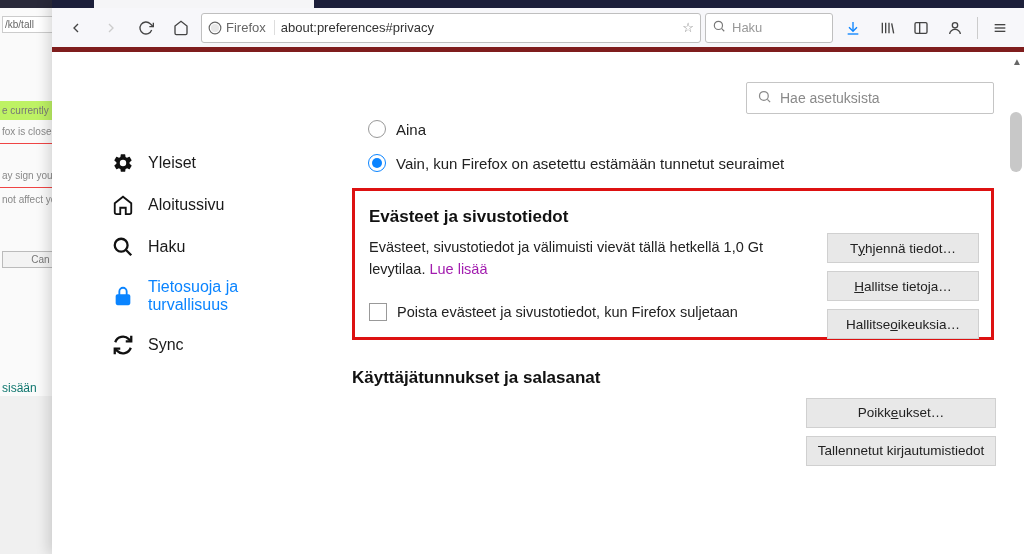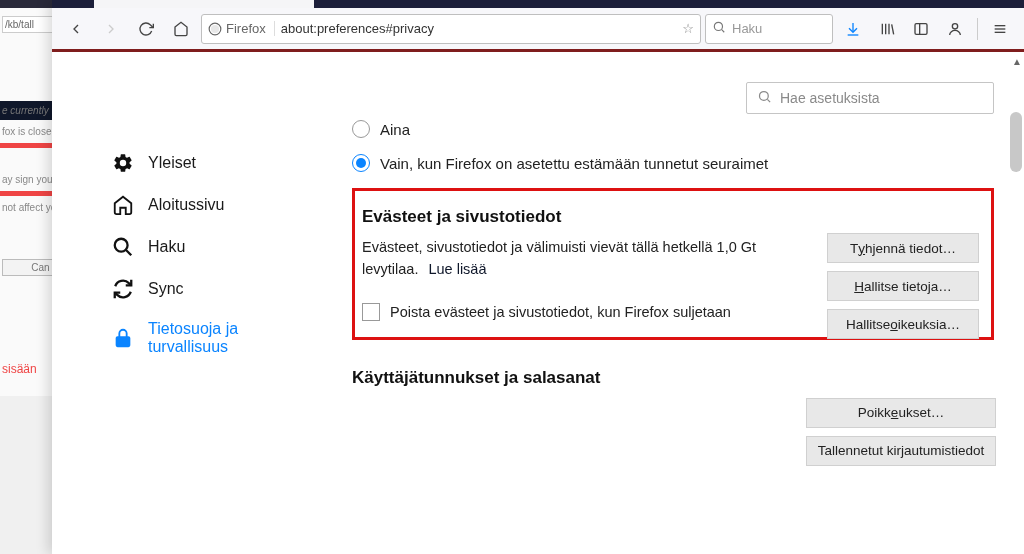--- a/index.html
+++ b/index.html
@@ -2,35 +2,35 @@
 <html><head>
 <meta charset="utf-8">
 <style>
   * { box-sizing: border-box; margin: 0; padding: 0; font-family: "Segoe UI", Arial, sans-serif; }
   body { width: 1024px; height: 554px; overflow: hidden; background: #f0f0f0; position: relative; }
 
   
   .bg-left { position: absolute; left: 0; top: 0; width: 82px; height: 396px; background: #fafafa; border-right: 1px solid #ddd; font-size: 10px; color: #777; }
   .bg-left .bg-tab { background: #2a2a3a; height: 8px; }
   .bg-left .bg-url { background: #fff; border: 1px solid #ccc; margin: 8px 2px; padding: 2px; font-size: 10px; color: #666; }
-  .bg-left .bg-row { padding: 6px 2px; border-bottom: 5px solid #ef4444; color: #888; }
-  .bg-left .bg-grey { background: #0f172a; padding: 4px 2px; font-style: italic; }
+  .bg-left .bg-row { padding: 6px 2px; border-bottom: 1px solid #ef4444; color: #888; }
+  .bg-left .bg-grey { background: #bef264; padding: 4px 2px; }
   .bg-left .bg-btn { margin: 40px 2px 2px 2px; border: 1px solid #bbb; background: #f3f3f3; text-align: center; font-size: 10px; padding: 2px; }
-  .bg-left .bg-bottom { position: absolute; bottom: 20px; left: 2px; font-size: 12px; color: #ef4444; }
+  .bg-left .bg-bottom { position: absolute; bottom: 1px; left: 2px; font-size: 12px; color: #0f766e; }
 
   
   .fx-window { position: absolute; left: 52px; top: 0; width: 972px; height: 554px; background: #fff; box-shadow: -4px 0 12px rgba(0,0,0,0.15); }
 
   
   .tab-strip { height: 8px; background: #1c1f3a; position: relative; }
   .tab { position: absolute; left: 42px; top: -20px; width: 220px; height: 28px; background: #f5f5f7; border-radius: 4px 4px 0 0; display: flex; align-items: center; padding: 0 8px; gap: 6px; }
   .tab-close { margin-left: auto; color: #666; font-size: 14px; }
 
   
-  .toolbar { height: 44px; background: #f7f7fa; border-bottom: 3px solid #7f1d1d; display: flex; align-items: center; padding: 16px 8px; gap: 4px; }
+  .toolbar { height: 44px; background: #f7f7fa; border-bottom: 5px solid #7f1d1d; display: flex; align-items: center; padding: 16px 8px; gap: 4px; }
   .tb-btn { width: 32px; height: 30px; display: flex; align-items: center; justify-content: center; border-radius: 3px; color: #444; }
   .tb-btn.disabled { color: #bbb; }
   .tb-btn svg { width: 16px; height: 16px; }
 
   .url-bar { flex: 0 0 500px; height: 30px; border: 1px solid #bfbfbf; border-radius: 3px; background: #fff; display: flex; align-items: center; padding: 0 6px; gap: 6px; font-size: 13px; color: #555; }
   .url-identity { display: flex; align-items: center; gap: 4px; color: #666; border-right: 1px solid #ddd; padding-right: 8px; }
   .url-text { flex: 1; color: #333; }
   .url-star { color: #888; }
 
   .search-bar { flex: 0 0 128px; height: 30px; border: 1px solid #bfbfbf; border-radius: 3px; background: #fff; display: flex; align-items: center; padding: 0 6px; gap: 6px; font-size: 13px; color: #999; }
@@ -50,29 +50,29 @@
   
   .side-nav { position: absolute; left: 60px; top: 90px; width: 190px; }
   .nav-item { display: flex; align-items: center; gap: 14px; padding: 10px 0; color: #1a1a1a; font-size: 16px; cursor: pointer; }
   .nav-item.active { color: #0a84ff; }
   .nav-item .nicon { width: 22px; height: 22px; display: flex; align-items: center; justify-content: center; }
   .nav-item svg { width: 22px; height: 22px; }
 
   
   .panel { position: absolute; left: 300px; top: 60px; right: 30px; }
 
-  .radio-row { display: flex; align-items: center; gap: 10px; margin: 8px 0 16px 0; font-size: 15px; color: #222; }
+  .radio-row { display: flex; align-items: center; gap: 10px; margin: 8px 0 16px 16px; font-size: 15px; color: #222; }
   .radio { width: 18px; height: 18px; border: 1px solid #999; border-radius: 50%; background: #fff; position: relative; }
   .radio.checked { border-color: #0a84ff; }
   .radio.checked::after { content: ""; position: absolute; left: 3px; top: 3px; width: 10px; height: 10px; background: #0a84ff; border-radius: 50%; }
 
-  .redbox { border: 3px solid #d11; padding: 16px 14px 16px 7px; margin-top: 14px; position: relative; }
+  .redbox { border: 3px solid #d11; padding: 16px 14px 16px 14px; margin-top: 14px; position: relative; }
   .section-title { font-weight: 600; font-size: 17px; margin-bottom: 10px; color: #111; }
   .section-body { font-size: 14.5px; color: #222; line-height: 1.5; max-width: 430px; }
-  .learn-link { color: #0f172a; cursor: pointer; margin-left: 6px; }
+  .learn-link { color: #a21caf; cursor: pointer; }
 
   .btn-col { position: absolute; right: 12px; top: 42px; display: flex; flex-direction: column; gap: 8px; }
   .gbtn { min-width: 152px; height: 30px; background: #e8e8e8; border: 1px solid #d0d0d0; font-size: 13.5px; color: #222; display: flex; align-items: center; justify-content: center; padding: 0 10px; }
   .gbtn .ul { text-decoration: underline; }
 
   .chk-row { display: flex; align-items: center; gap: 10px; margin-top: 22px; font-size: 14.5px; color: #222; }
   .chk { width: 18px; height: 18px; border: 1px solid #999; background: #fff; position: relative; }
   .chk.checked { border-color: #0a84ff; }
   .chk.checked::after { content: "✓"; position: absolute; left: 1px; top: -3px; color: #0a84ff; font-size: 16px; font-weight: bold; }
 
@@ -224,38 +224,38 @@
       </div>
       <div class="nav-item">
         <span class="nicon">
           <svg viewBox="0 0 24 24" fill="none" stroke="#111" stroke-width="2.5">
               <circle cx="10" cy="10" r="7"></circle>
               <line x1="21" y1="21" x2="15" y2="15"></line>
             </svg>
         </span>
         <span>Haku</span>
       </div>
+      <div class="nav-item active">
+        <span class="nicon">
+          <svg viewBox="0 0 24 24" fill="#0a84ff">
+              <path d="M18 10h-1V7a5 5 0 0 0-10 0v3H6a2 2 0 0 0-2 2v8a2 2 0 0 0 2 2h12a2 2 0 0 0 2-2v-8a2 2 0 0 0-2-2zM9 7a3 3 0 0 1 6 0v3H9V7z"></path>
+            </svg>
+        </span>
+        <span>Tietosuoja ja turvallisuus</span>
+      </div>
       <div class="nav-item">
         <span class="nicon">
           <svg viewBox="0 0 24 24" fill="none" stroke="#111" stroke-width="2.5">
               <path d="M21 2v6h-6"></path>
               <path d="M3 22v-6h6"></path>
               <path d="M3.51 9a9 9 0 0 1 14.85-3.36L21 8"></path>
               <path d="M20.49 15a9 9 0 0 1-14.85 3.36L3 16"></path>
             </svg>
         </span>
         <span>Sync</span>
-      </div>
-      <div class="nav-item active">
-        <span class="nicon">
-          <svg viewBox="0 0 24 24" fill="#0a84ff">
-              <path d="M18 10h-1V7a5 5 0 0 0-10 0v3H6a2 2 0 0 0-2 2v8a2 2 0 0 0 2 2h12a2 2 0 0 0 2-2v-8a2 2 0 0 0-2-2zM9 7a3 3 0 0 1 6 0v3H9V7z"></path>
-            </svg>
-        </span>
-        <span>Tietosuoja ja turvallisuus</span>
       </div>
     </div>
 
     <div class="panel">
 
       <div class="radio-row">
         <span class="radio"></span>
         <span>Aina</span>
       </div>
       <div class="radio-row">

